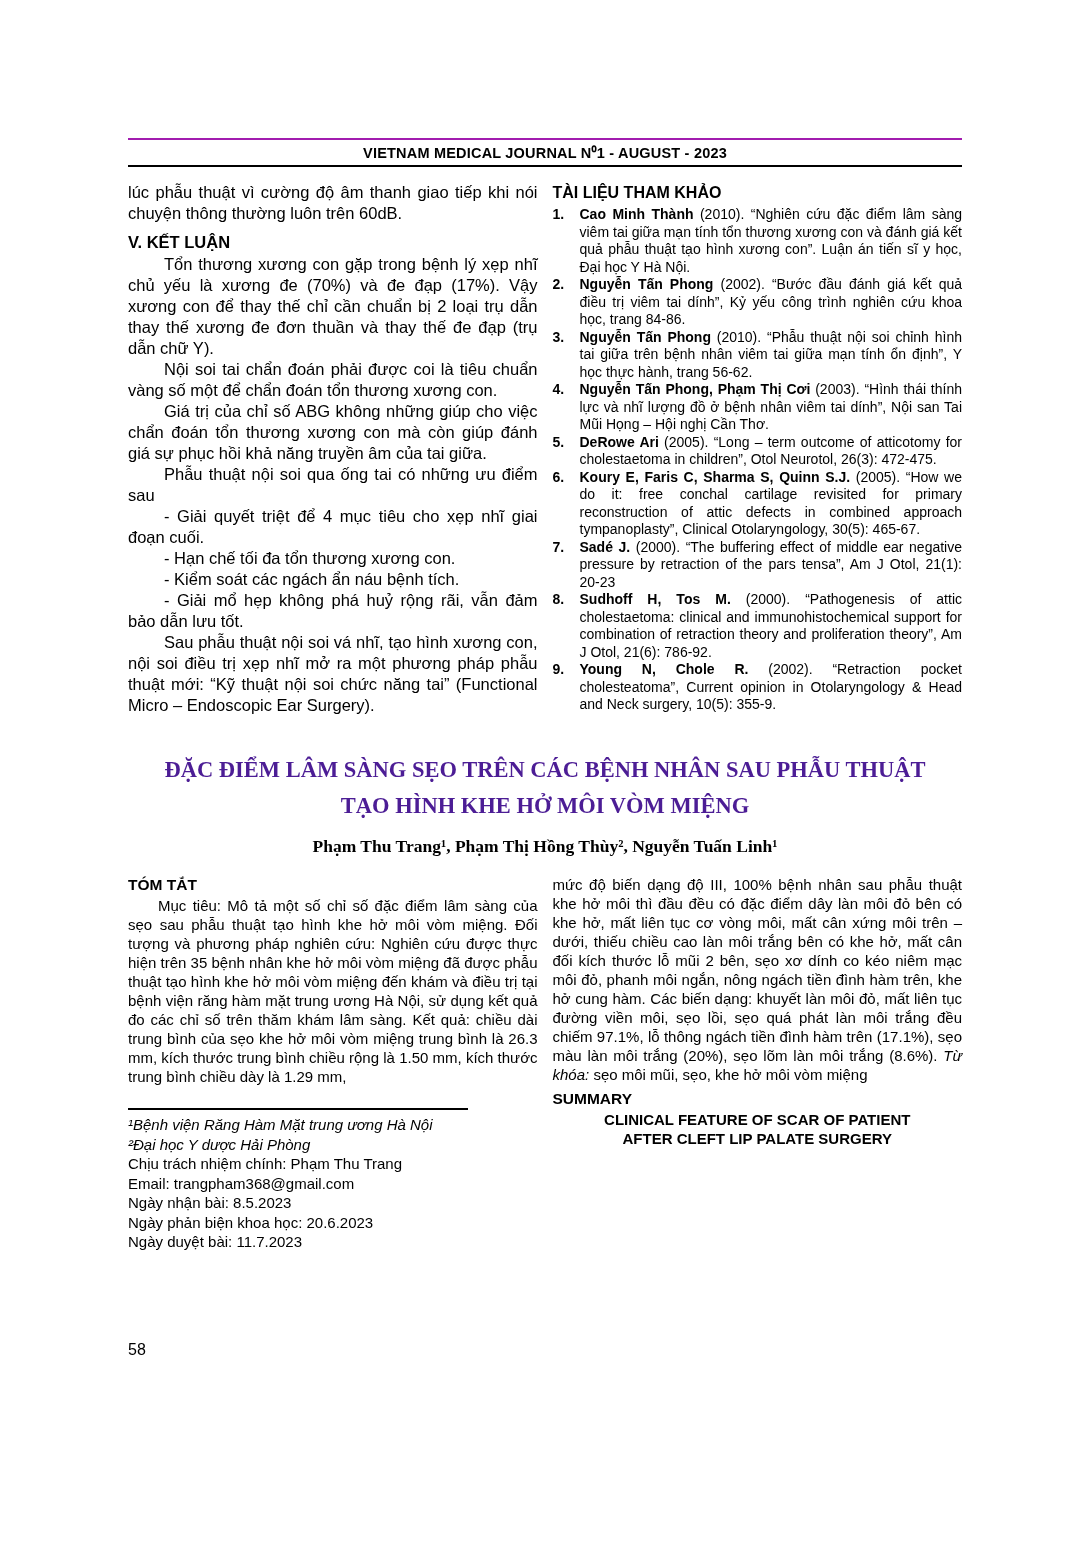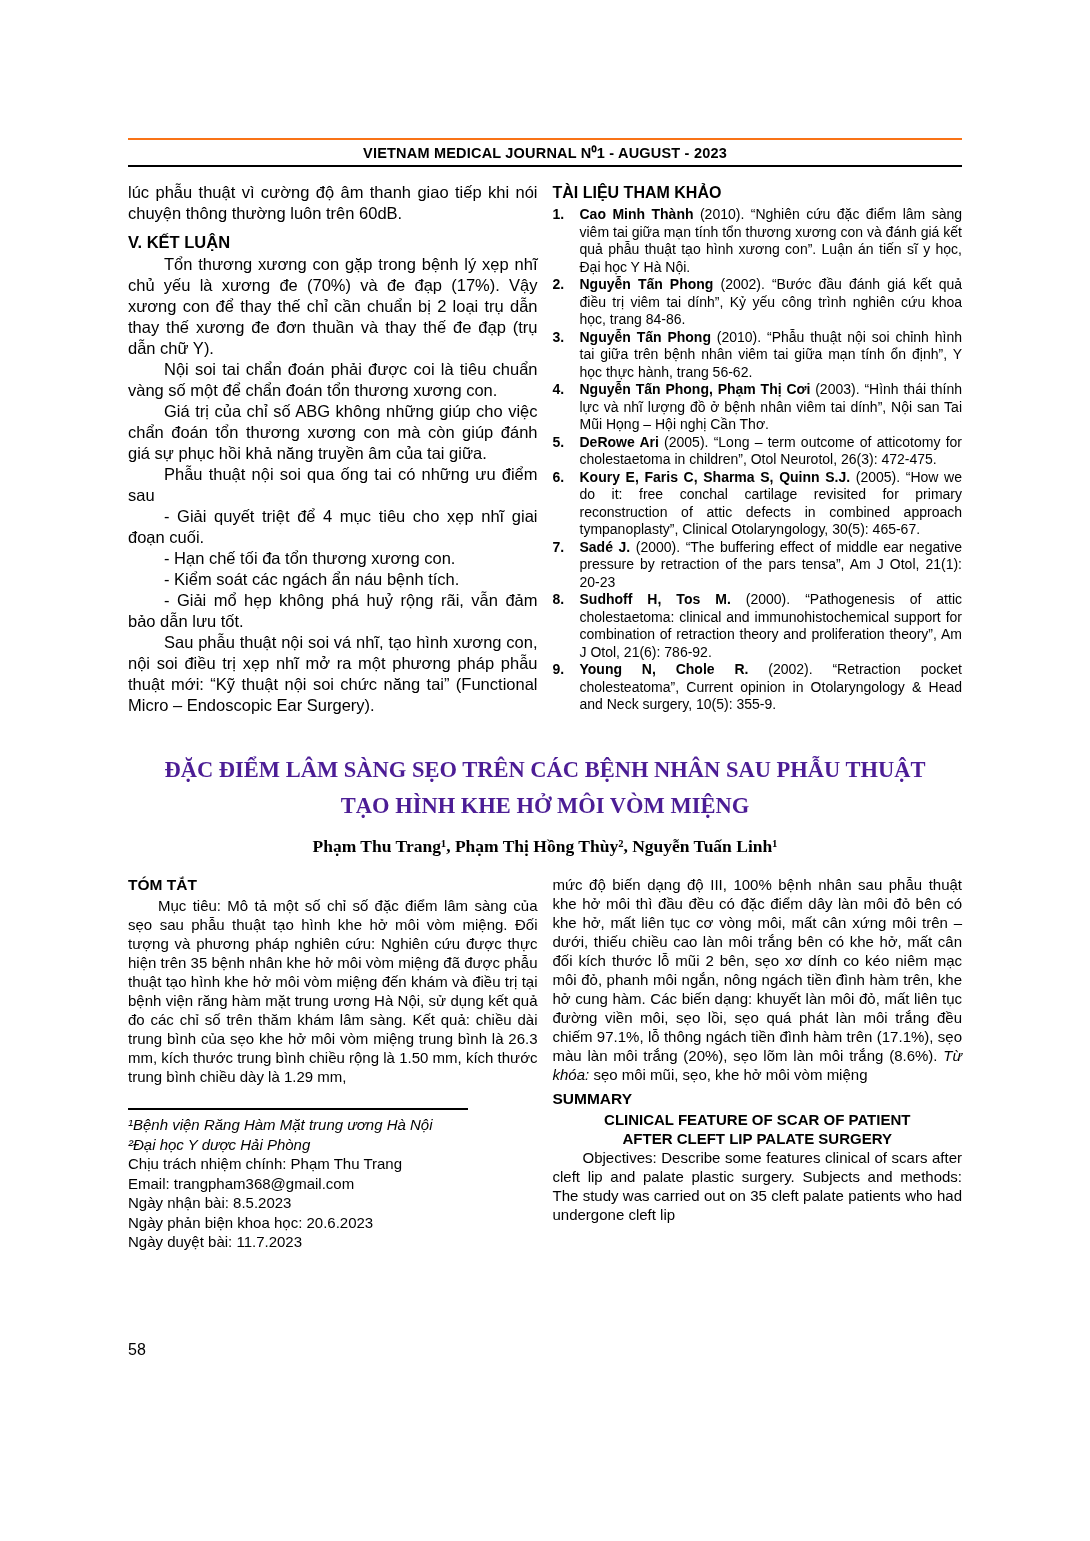--- a/index.html
+++ b/index.html
@@ -10,21 +10,21 @@
   .page {
     position: relative;
     width: 1090px;
     height: 1541px;
     background: #ffffff;
     padding: 138px 128px 0 128px;
     box-sizing: border-box;
     overflow: hidden;
   }
   .journal-header {
-    border-top: 2px solid #f97316;
+    border-top: 2px solid #a21caf;
     border-bottom: 2px solid #000;
     padding: 2px 0 3px 0;
     text-align: center;
   }
   .journal-title {
     font-size: 14.5px;
     font-weight: bold;
     letter-spacing: 0.2px;
   }
   .two-col { display: flex; gap: 15px; }
@@ -158,19 +158,18 @@
     </div>
 
     <div class="col">
       <p class="para"><span>mức độ biến dạng độ III, 100% bệnh nhân sau phẫu thuật khe hở môi thì đầu đều có đặc điểm dây làn môi đỏ bên có khe hở, mất liên tục cơ vòng môi, mất cân xứng môi trên – dưới, thiếu chiều cao làn môi trắng bên có khe hở, mất cân đối kích thước lỗ mũi 2 bên, sẹo xơ dính co kéo niêm mạc môi đỏ, phanh môi ngắn, nông ngách tiền đình hàm trên, khe hở cung hàm. Các biến dạng: khuyết làn môi đỏ, mất liên tục đường viền môi, sẹo lồi, sẹo quá phát làn môi trắng đều chiếm 97.1%, lỗ thông ngách tiền đình hàm trên (17.1%), sẹo màu làn môi trắng (20%), sẹo lõm làn môi trắng (8.6%). </span><span class="seg-b seg-i">Từ khóa: </span><span>sẹo môi mũi, sẹo, khe hở môi vòm miệng</span></p>
       <h2 class="col-heading mt">SUMMARY</h2>
       <div class="summary-subtitle">
 
       <div>CLINICAL FEATURE OF SCAR OF PATIENT</div>
           <div>AFTER CLEFT LIP PALATE SURGERY</div>
         </div>
-      <p class="para indent"><span class="seg-b">Objectives: </span><span>Describe some features clinical of scars after cleft lip and palate plastic surgery. </span><span class="seg-b">Subjects and methods: </span><span>The study was carried out on 35 cleft palate patients who had undergone cleft lip</span></p>
     </div>
   </section>
 
   <div class="page-number">58</div>
 
 </div>
 
 </body></html>

